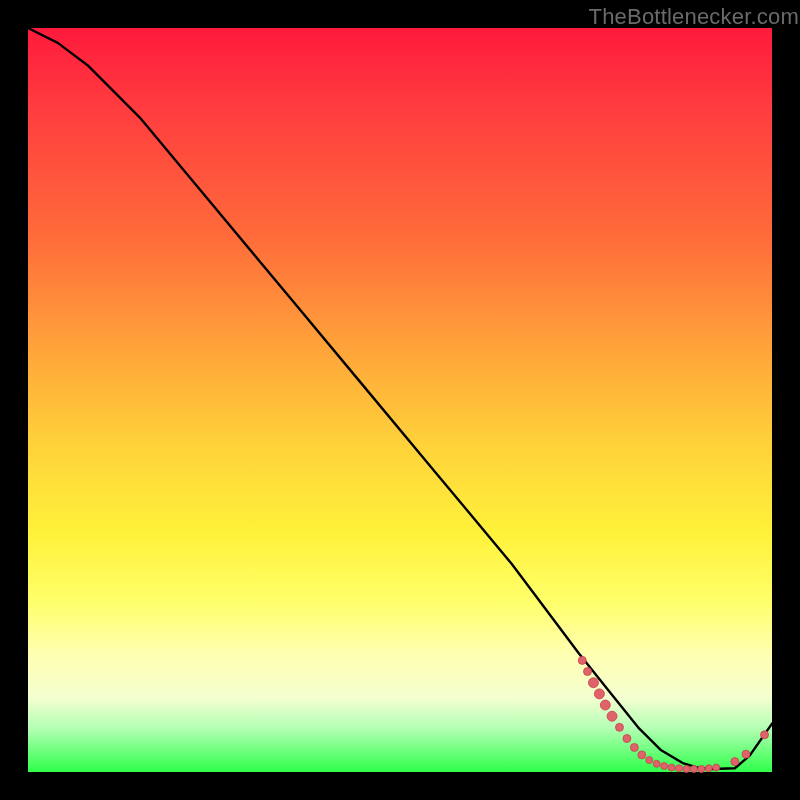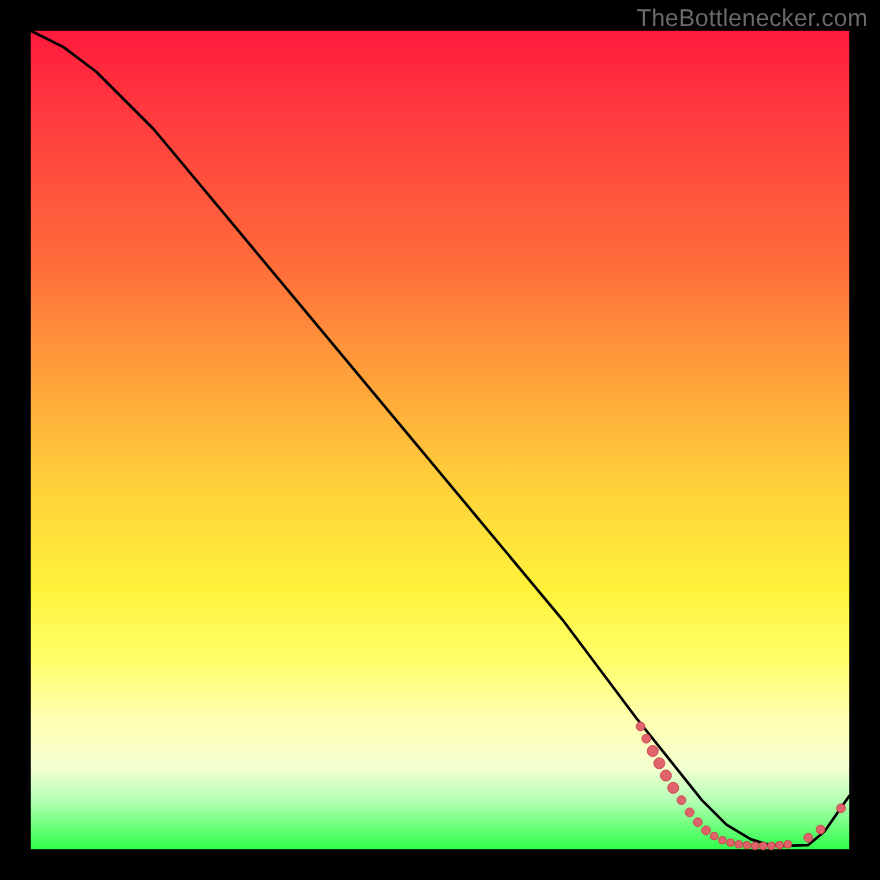--- a/index.html
+++ b/index.html
@@ -35,21 +35,21 @@
       #ffff6a 77%,
       #ffffb0 84%,
       #f4ffd0 90%,
       #b6ffb6 94%,
       #2eff4a 100%
     );
   }
   .attribution {
     position: absolute;
     top: 4px;
-    right: 11px;
+    right: 1px;
     color: #6a6a6a;
     font-size: 22px;
     font-weight: 400;
     letter-spacing: 0.2px;
     user-select: none;
   }
   svg.curve {
     position: absolute;
     left: 0;
     top: 0;

